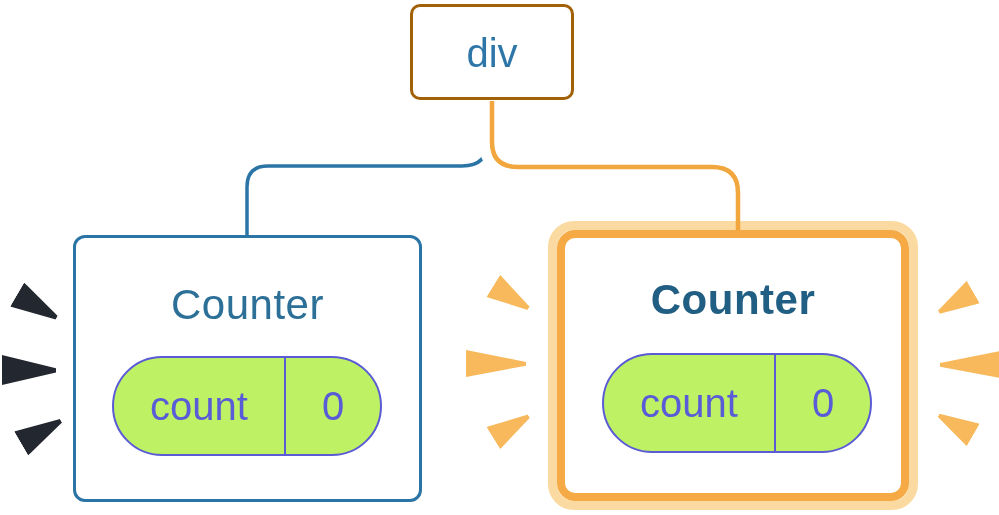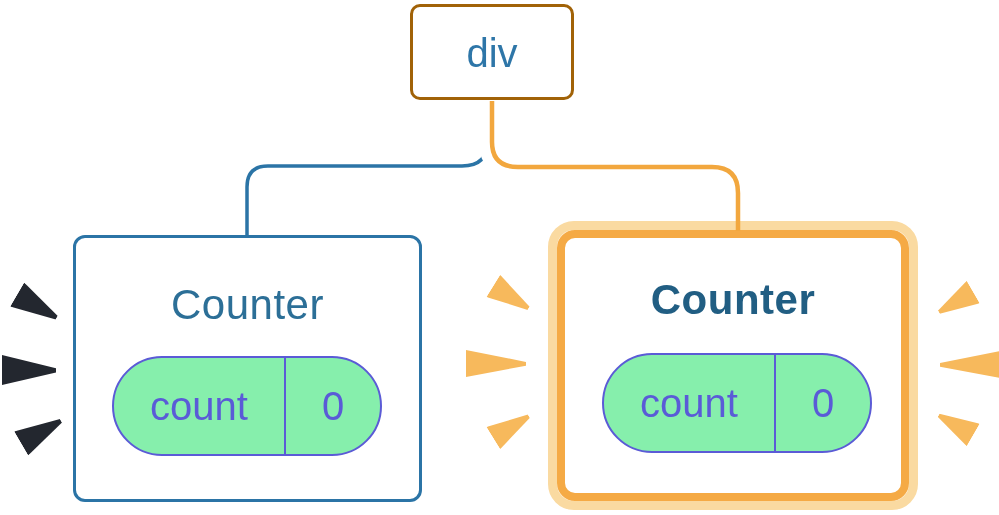--- a/index.html
+++ b/index.html
@@ -36,21 +36,21 @@
   .card-title{
     position:absolute;left:0;right:0;text-align:center;
     font-size:42px;line-height:44px;letter-spacing:.5px;
   }
   #card-left .card-title{top:45px;color:#2C6F97;font-weight:500;}
   #card-right-outer .card-title{top:48px;color:#215E83;font-weight:700;z-index:2;}
 
   
   .pill{
     position:absolute;box-sizing:border-box;height:100px;width:270px;
-    border:2.5px solid #5B5BD6;border-radius:52px;background:#86efac;
+    border:2.5px solid #5B5BD6;border-radius:52px;background:#bef264;
     display:flex;align-items:stretch;overflow:hidden;z-index:2;
   }
   #card-left .pill{left:36px;top:118px;}
   #card-right-outer .pill{left:45px;top:123px;}
   .pill-key{
     flex:1;display:flex;align-items:center;justify-content:center;
     color:#5A5BD7;font-size:40px;
   }
   .pill-value{
     width:94px;display:flex;align-items:center;justify-content:center;

